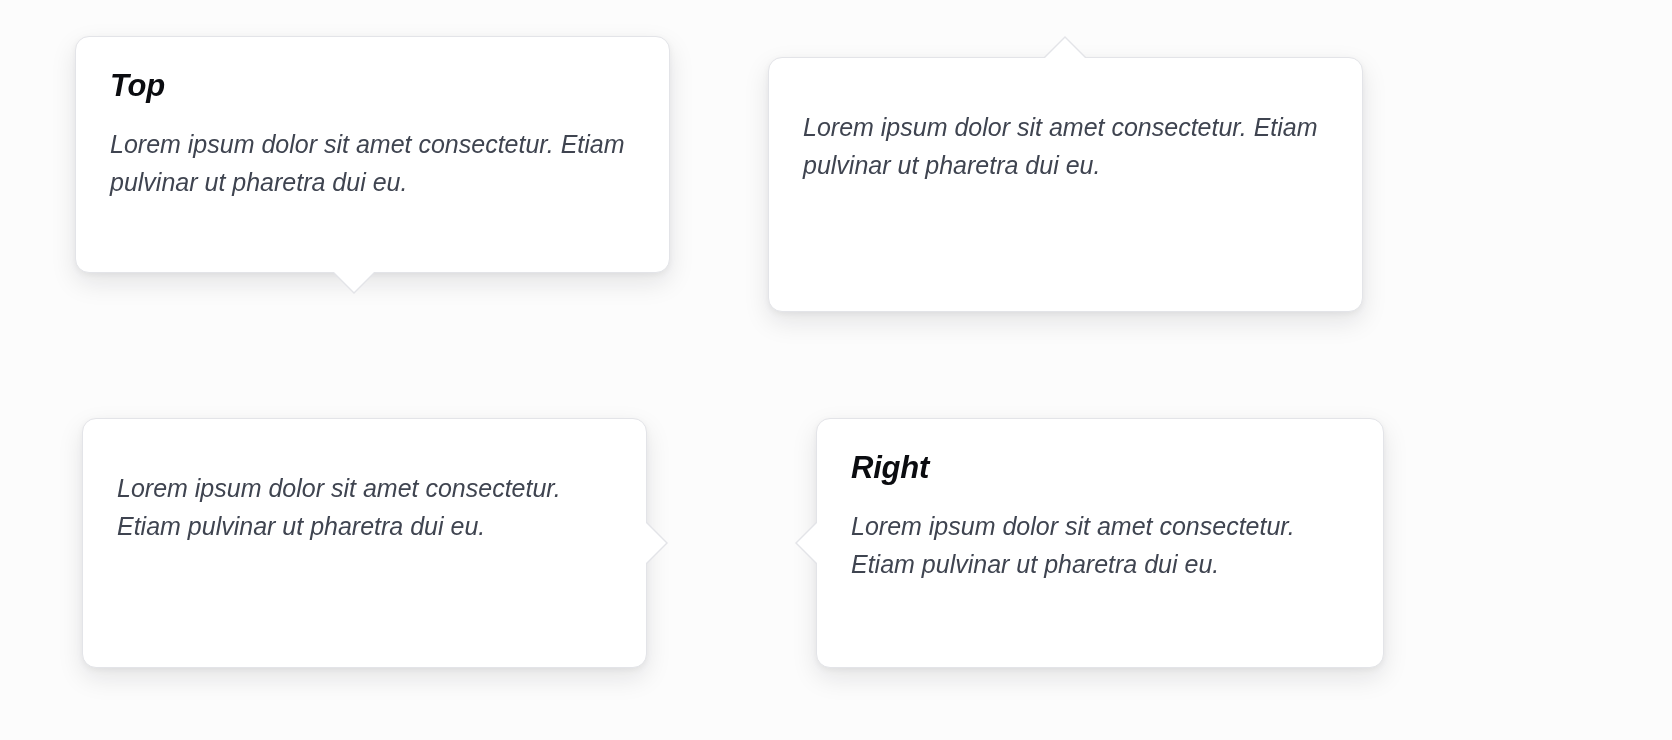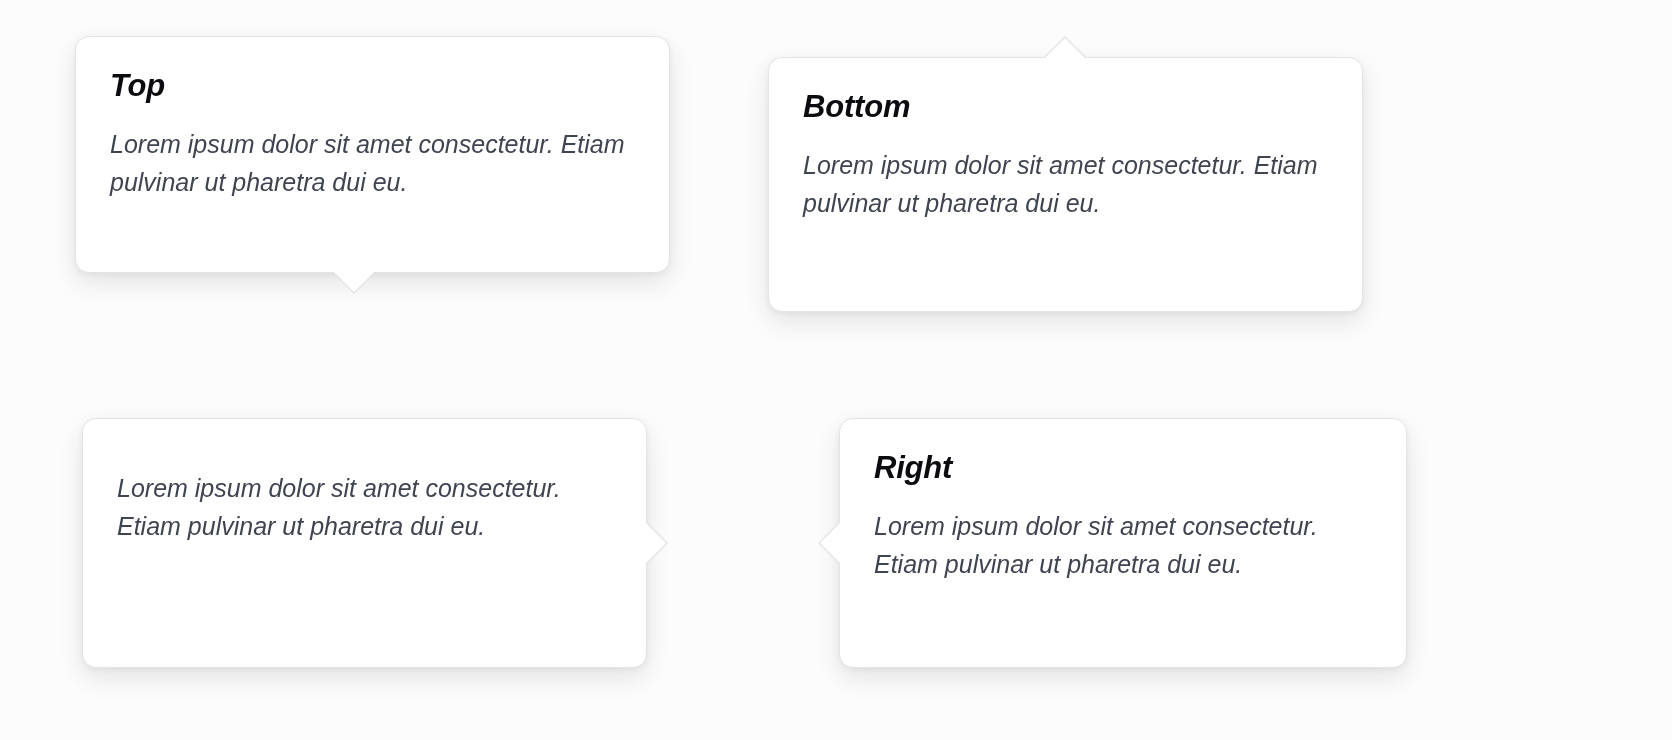--- a/index.html
+++ b/index.html
@@ -117,38 +117,37 @@
   #popover-top .arrow-fill { left: 258px; top: 235px; }
 
   #popover-bottom { left: 768px; top: 57px; width: 595px; height: 255px; }
   #popover-bottom .arrow-edge { left: 275px; top: -22px; }
   #popover-bottom .arrow-fill { left: 276px; top: -20px; }
 
   #popover-left  { left: 82px;  top: 418px; width: 565px; height: 250px; }
   #popover-left .arrow-edge { left: 564px; top: 103px; }
   #popover-left .arrow-fill { left: 563px; top: 104px; }
 
-  #popover-right { left: 839px; top: 418px; width: 568px; height: 250px; }
+  #popover-right { left: 816px; top: 418px; width: 568px; height: 250px; }
   #popover-right .arrow-edge { left: -22px; top: 103px; }
   #popover-right .arrow-fill { left: -20px; top: 104px; }
 </style>
 </head>
 <body>
 
 <div id="stage">
 
   <div class="popover" id="popover-top">
     <h2 class="popover-title">Top</h2>
     <p class="popover-body">Lorem ipsum dolor sit amet consectetur. Etiam pulvinar ut pharetra dui eu.</p>
     <span class="arrow tip-down arrow-edge"></span>
     <span class="arrow tip-down arrow-fill"></span>
   </div>
 
   <div class="popover" id="popover-bottom">
-    <h2 class="popover-title">Bottom</h2>
     <p class="popover-body">Lorem ipsum dolor sit amet consectetur. Etiam pulvinar ut pharetra dui eu.</p>
     <span class="arrow tip-up arrow-edge"></span>
     <span class="arrow tip-up arrow-fill"></span>
   </div>
 
   <div class="popover" id="popover-left">
     <p class="popover-body">Lorem ipsum dolor sit amet consectetur. Etiam pulvinar ut pharetra dui eu.</p>
     <span class="arrow tip-right arrow-edge"></span>
     <span class="arrow tip-right arrow-fill"></span>
   </div>

